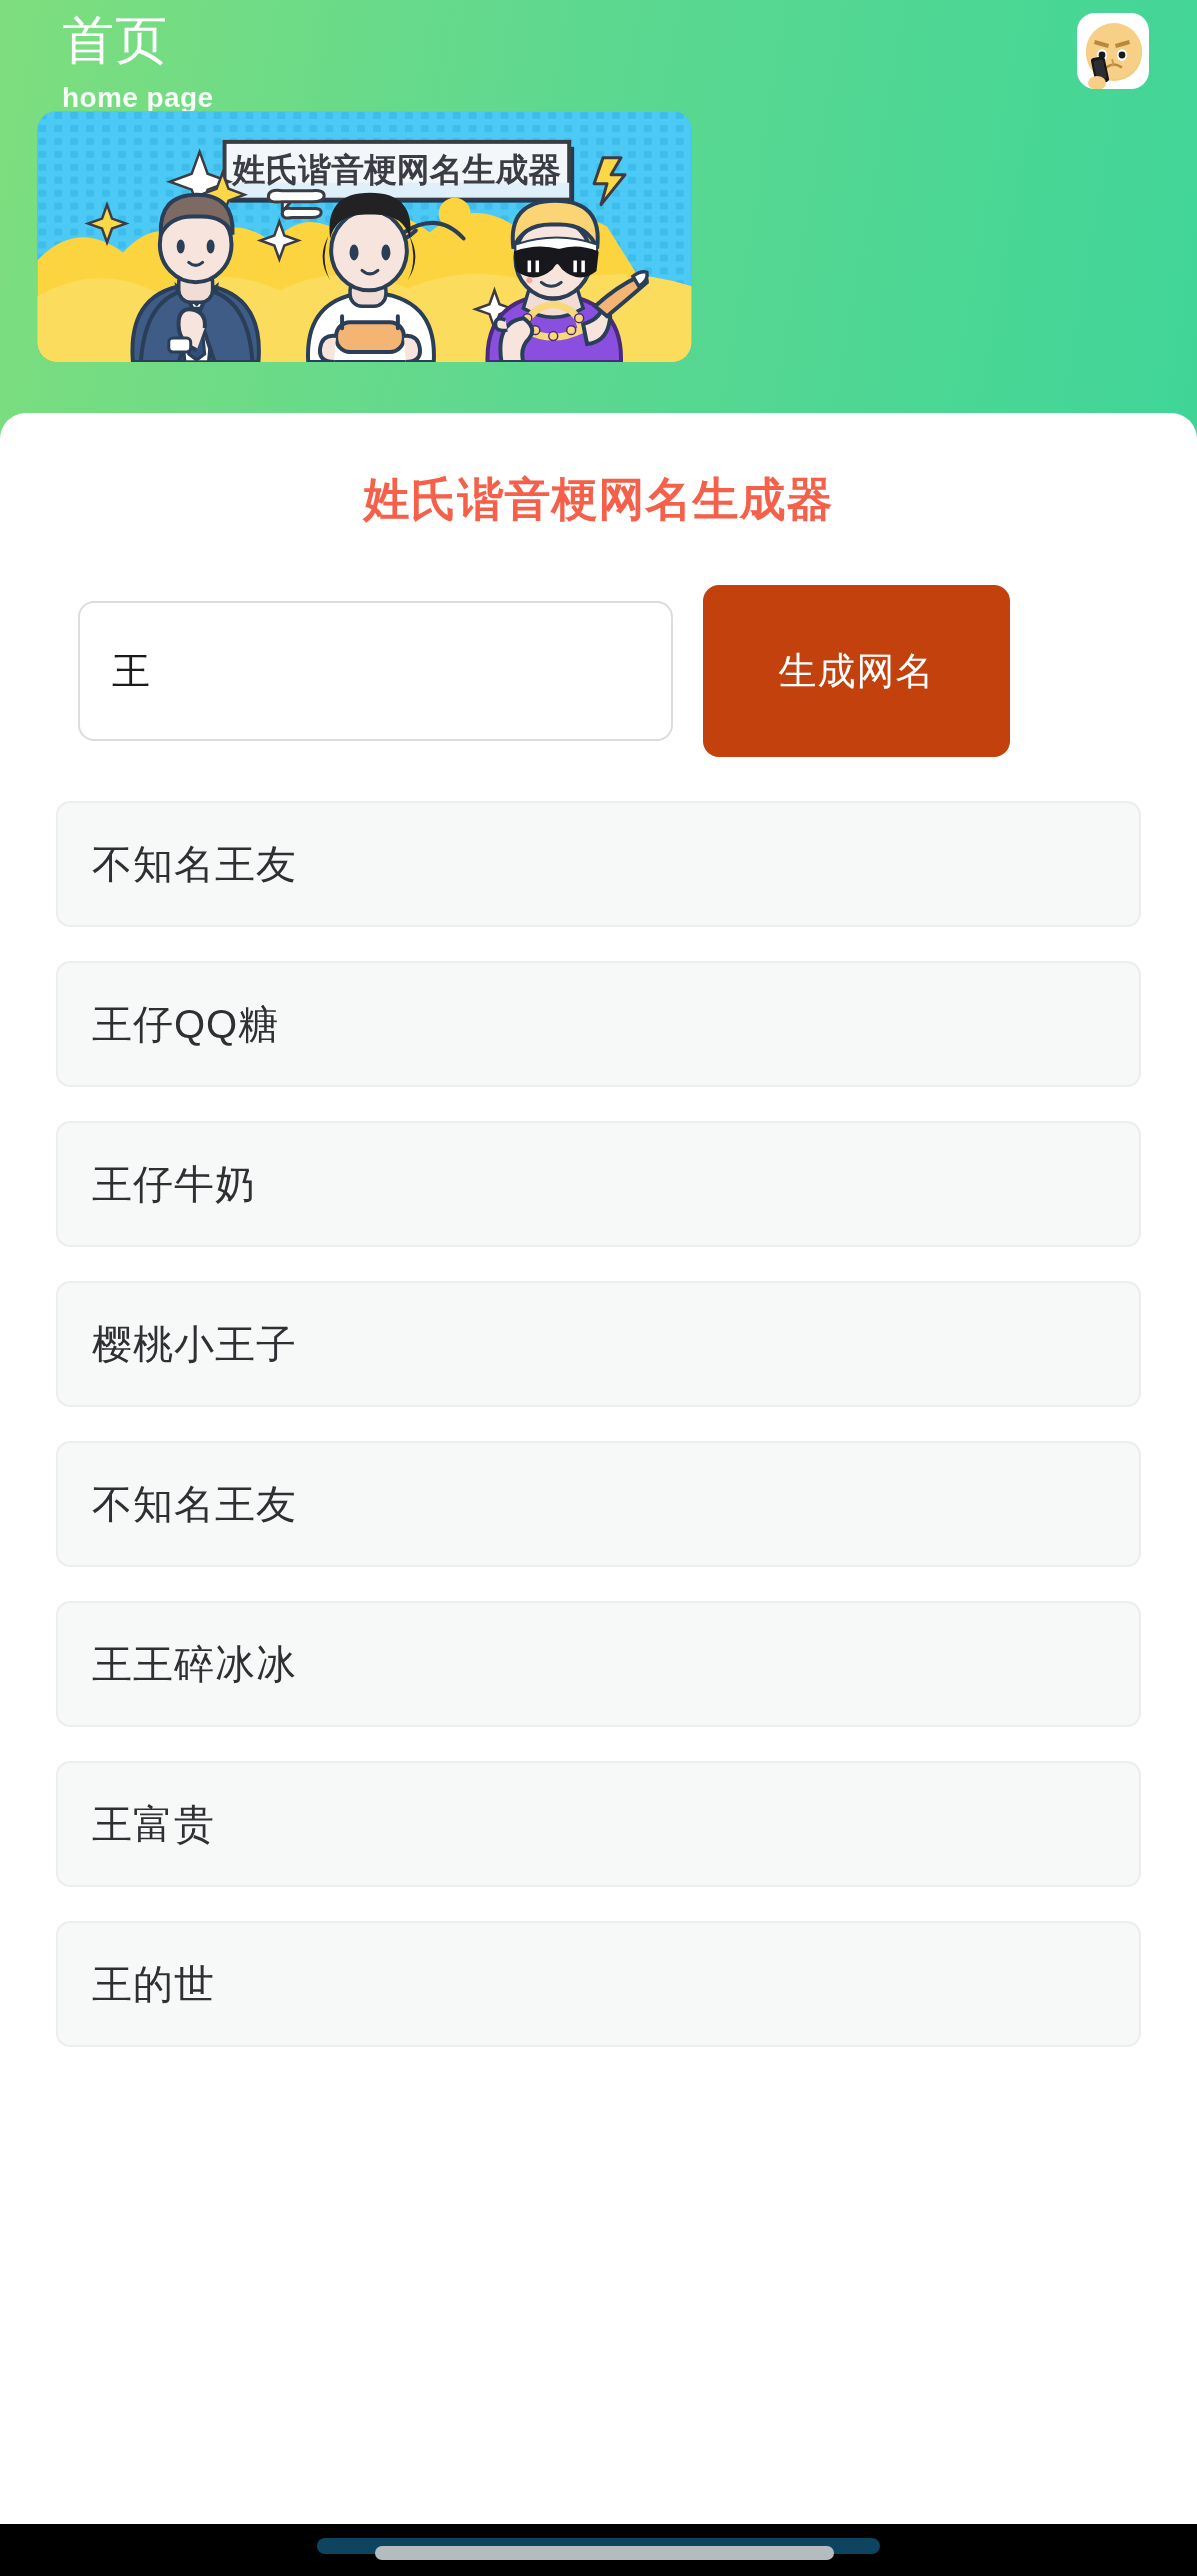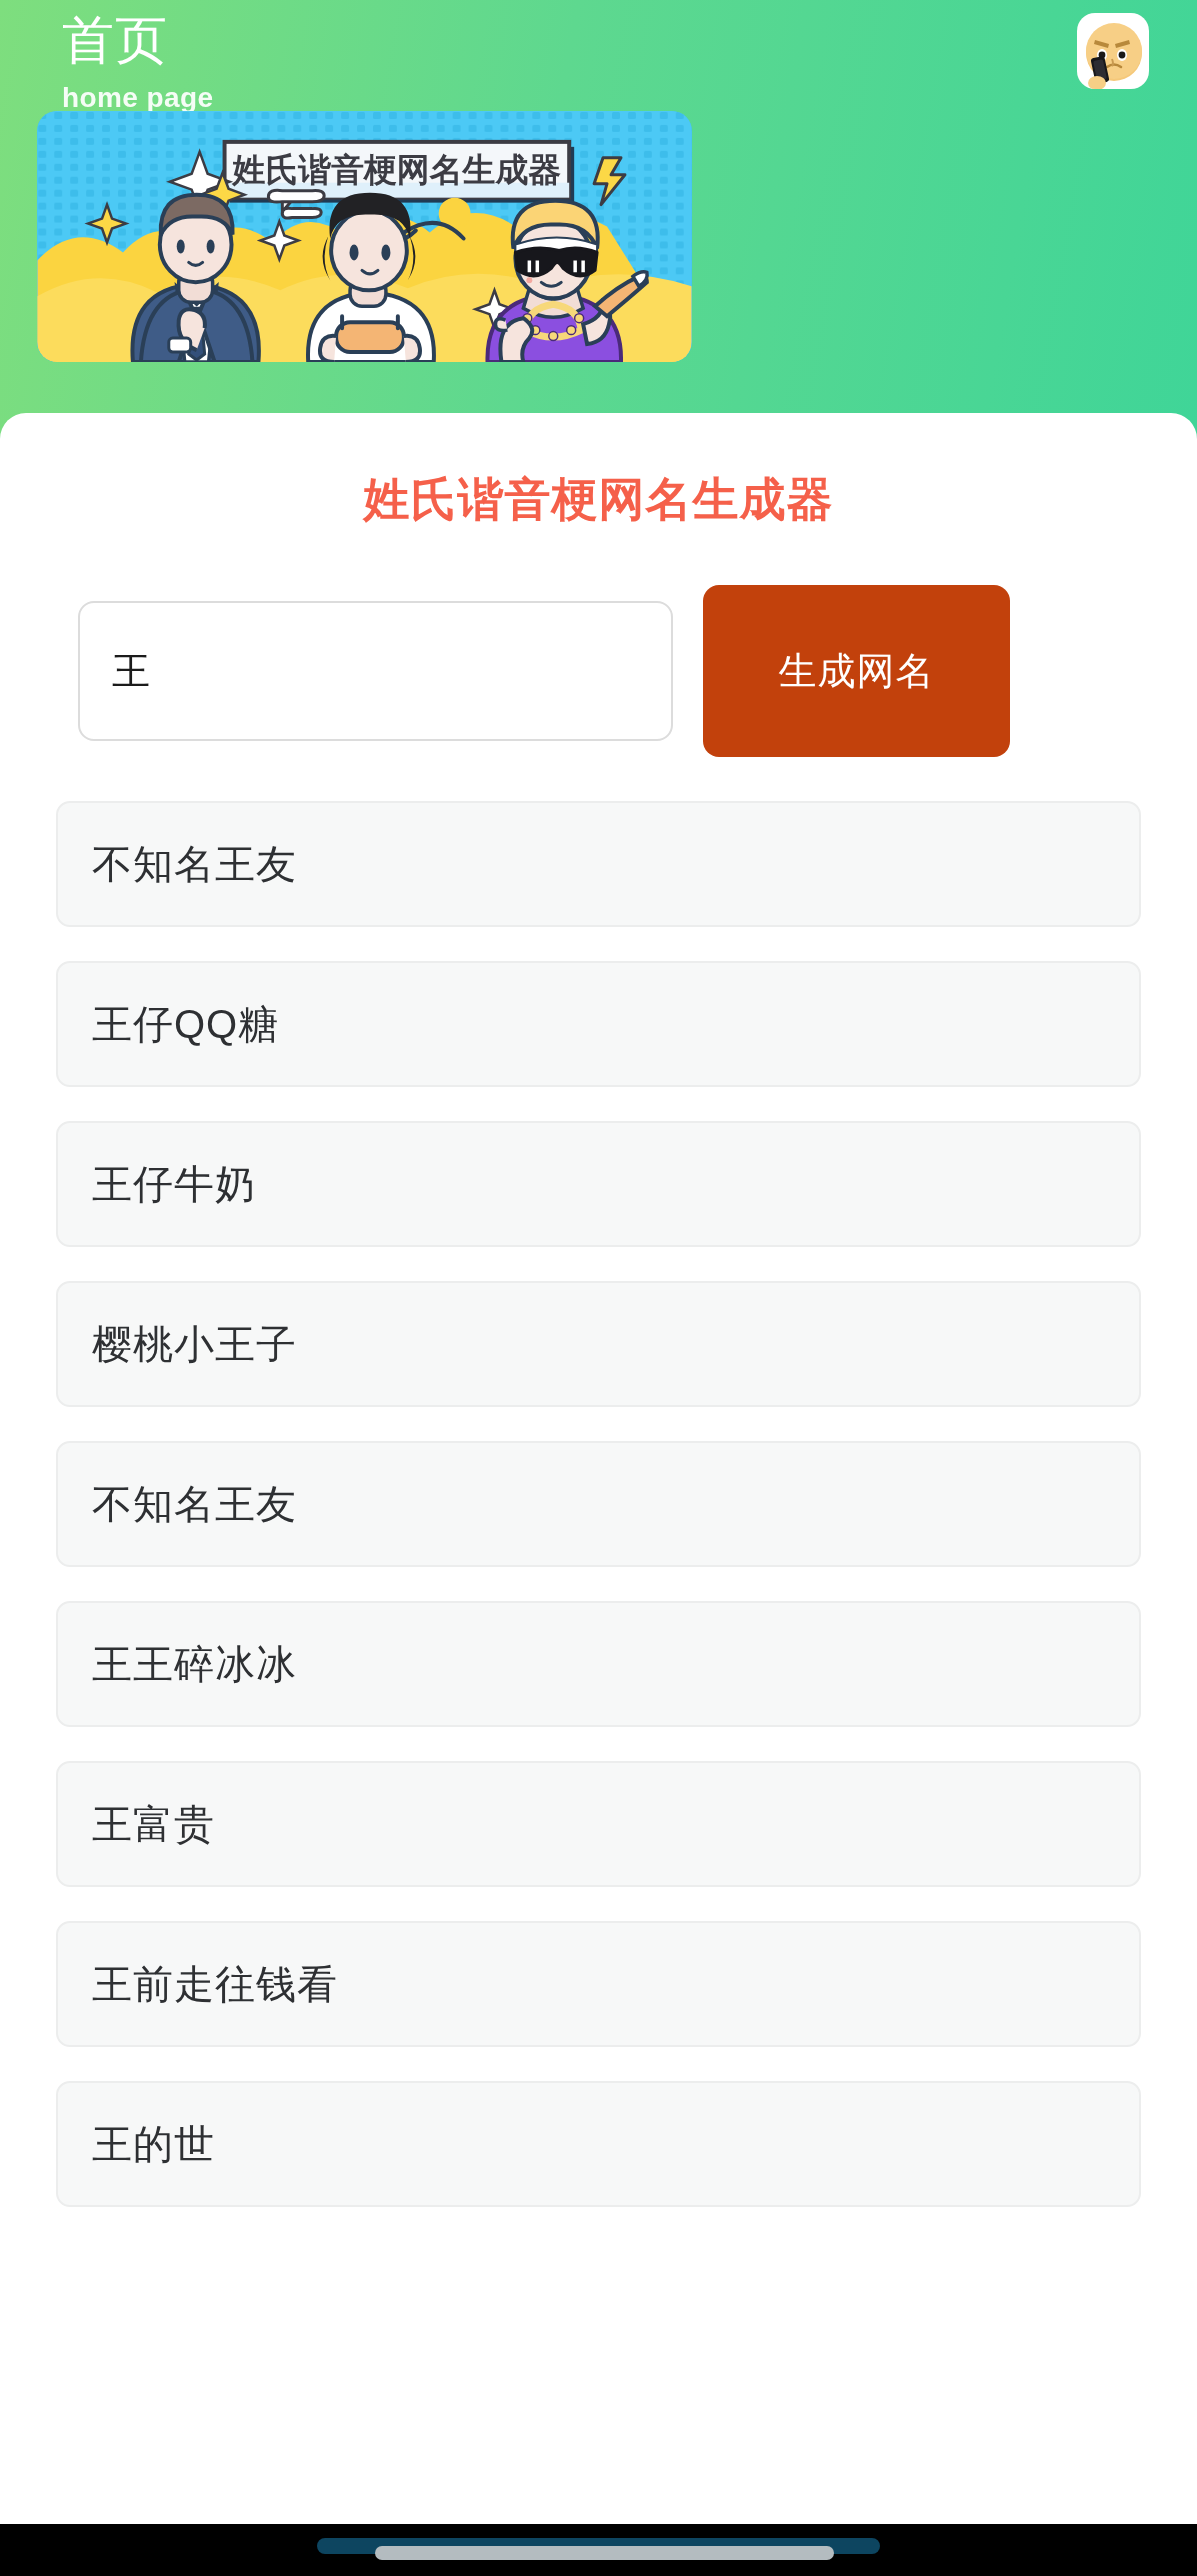--- a/index.html
+++ b/index.html
@@ -347,21 +347,20 @@
 
 
     <ul class="results-list">
       <li class="result-item">不知名王友</li>
       <li class="result-item">王仔QQ糖</li>
       <li class="result-item">王仔牛奶</li>
       <li class="result-item">樱桃小王子</li>
       <li class="result-item">不知名王友</li>
       <li class="result-item">王王碎冰冰</li>
       <li class="result-item">王富贵</li>
-      <li class="result-item">王前走往钱看</li>
       <li class="result-item">王的世</li>
     </ul>
   </div>
 
   <div class="home-bar-area">
     <div class="home-bar-dark"></div>
     <div class="home-bar-light"></div>
   </div>
 
 </div>

